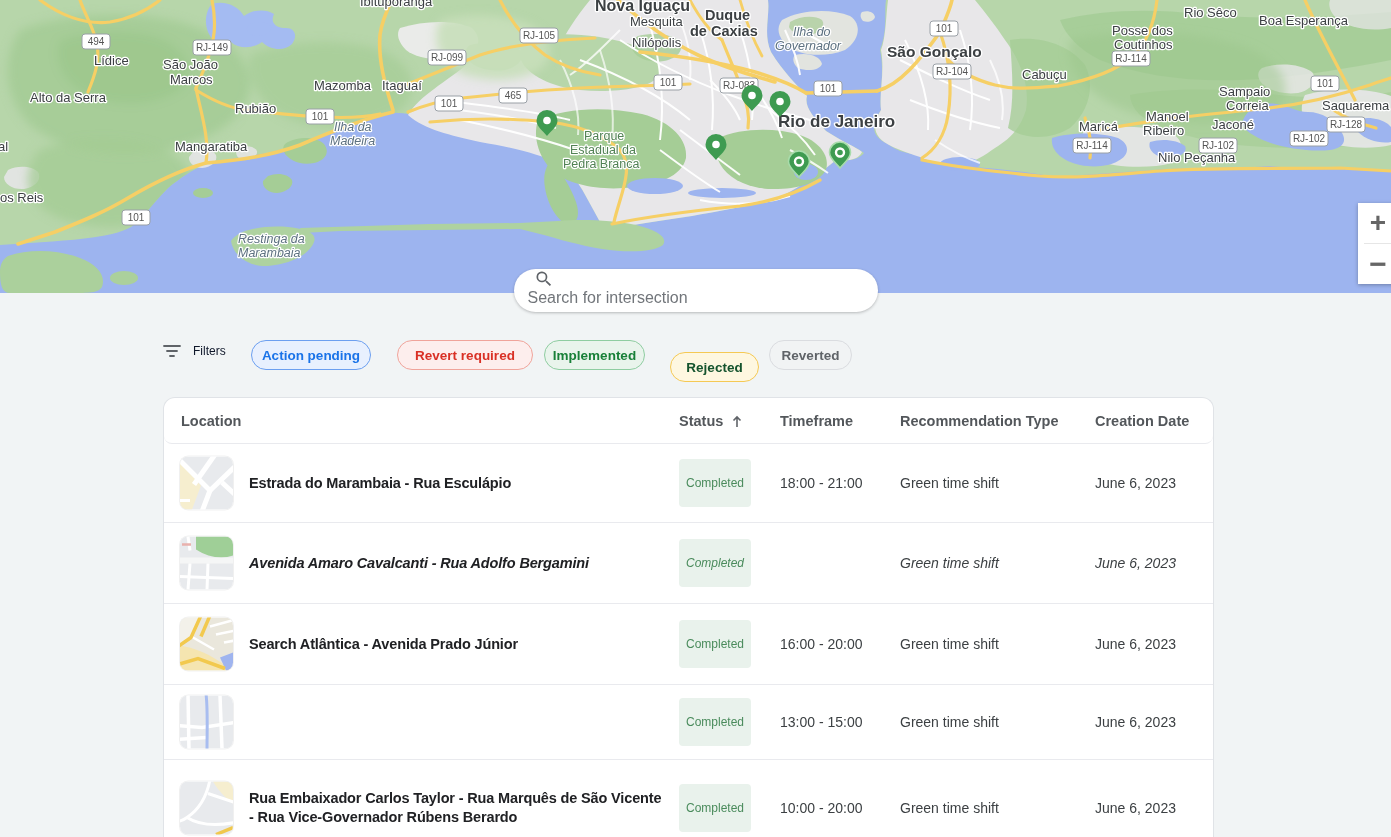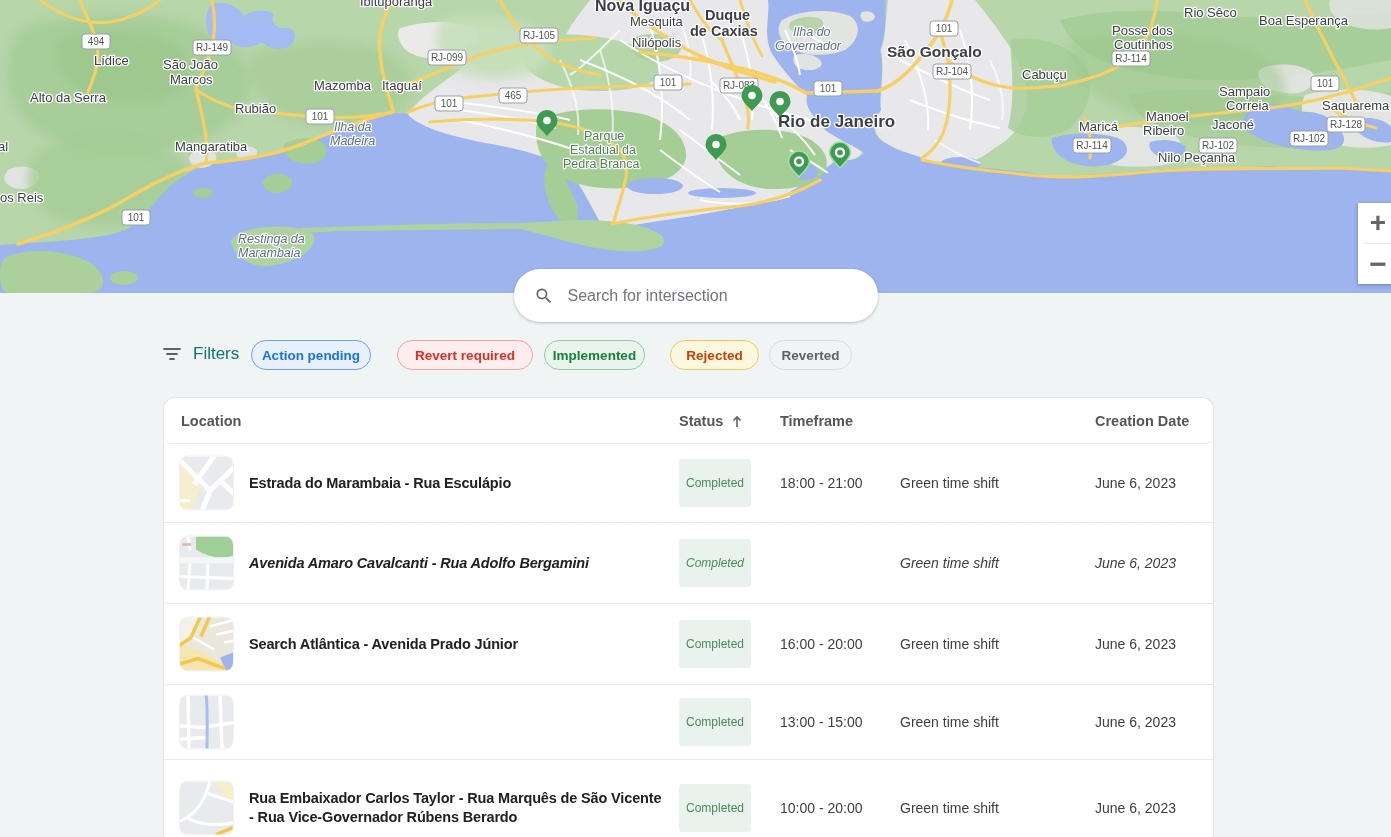--- a/index.html
+++ b/index.html
@@ -2,31 +2,31 @@
 <html><head>
 <meta charset="utf-8">
 <style>
 * { margin:0; padding:0; box-sizing:border-box; }
 html,body { width:1391px; height:837px; overflow:hidden; font-family:"Liberation Sans", sans-serif; background:#f1f4f5; }
 #map { position:relative; width:1391px; height:293px; }
 #map svg.base { position:absolute; left:0; top:0; }
 .zoomctl { position:absolute; right:-7px; top:203px; width:40px; height:81px; background:#fff; box-shadow:0 1px 4px rgba(0,0,0,.3); }
 .zoomctl .btn { height:40px; display:flex; align-items:center; justify-content:center; color:#666; font-size:28px; font-weight:bold; }
 .zoomctl .sep { height:1px; background:#e6e6e6; margin:0 6px; }
-.search { position:absolute; left:50%; top:269px; transform:translateX(-50%); width:364px; height:53px; background:#fff; border-radius:26px; box-shadow:0 1px 3px rgba(32,33,36,.28); display:flex; align-items:center; z-index:20; }
+.search { position:absolute; left:50%; top:269px; transform:translateX(-50%); width:364px; height:43px; background:#fff; border-radius:26px; box-shadow:0 1px 3px rgba(32,33,36,.28); display:flex; z-index:20;flex-direction:column; }
 .search svg { margin-left:20px; }
 .search .ph { margin-left:14px; font-size:16px; color:#71757a; }
 #content { position:relative; width:1391px; height:544px; background:#f1f4f5; }
 .filters { position:absolute; left:163px; top:340px; display:flex; align-items:center; }
-.filters .flabel { font-size:17px; color:#0f766e; margin-left:12px; }
+.filters .flabel { font-size:12px; color:#0f172a; margin-left:12px; }
 .chip { position:absolute; top:0; height:30px; border-radius:16px; display:flex; align-items:center; justify-content:center; font-size:13.5px; font-weight:bold; }
 .chip.blue   { color:#1a73e8; background:#e8f0fe; border:1px solid #6c9ff0; }
 .chip.red    { color:#d93025; background:#fdeeed; border:1px solid #f0a49b; }
 .chip.green  { color:#188038; background:#e9f4ec; border:1px solid #8fcda1; }
-.chip.yellow { color:#c2410c; background:#fef7e0; border:1px solid #f5c954; }
+.chip.yellow { color:#14532d; background:#fef7e0; border:1px solid #f5c954;margin-top:12px; }
 .chip.gray   { color:#5f6368; background:#f1f3f4; border:1px solid #dadce0; }
 .card { position:absolute; left:163px; top:397px; width:1051px; height:560px; background:#fff; border:1px solid #e0e3e7; border-radius:12px 12px 0 0; border-bottom:none; }
 .thead { position:relative; height:46px; border-bottom:1px solid #e9eaee;border-radius:8px; }
 .th { position:absolute; top:0; height:46px; display:flex; align-items:center; font-size:14.5px; font-weight:bold; color:#53575b; }
 .row { position:relative; border-bottom:1px solid #e9eaee; }
 .cell { position:absolute; top:0; height:100%; display:flex; align-items:center; font-size:14px; color:#3c4043; }
 .thumb { position:absolute; left:16px; top:50%; transform:translateY(-50%); width:53px; height:53px; border-radius:8px; overflow:hidden; box-shadow:0 0 0 1px rgba(0,0,0,.06); }
 .locname { position:absolute; left:85px; top:0; height:100%; width:420px; display:flex; align-items:center; font-size:14.5px; font-weight:bold; color:#202124; line-height:1.3; letter-spacing:-0.15px; }
 .st { display:inline-block; background:#e9f2ec; color:#4a8b5c; font-size:12px; padding:17px 7px; border-radius:4px; }
 </style>
@@ -325,20 +325,21 @@
   <span class="chip yellow" style="left:670px; width:89px;">Rejected</span>
   <span class="chip gray" style="left:769px; width:83px;">Reverted</span>
 </div>
 <div class="card" style="top:104px;">
   <div class="thead">
     <div class="th" style="left:17px;">Location</div>
     <div class="th" style="left:515px;">Status&nbsp;&nbsp;<svg width="12" height="13" viewBox="0 0 12 13">
             <path d="M6 12 L6 2 M2.5 5.5 L6 2 L9.5 5.5" stroke="#5f6368" stroke-width="1.6" fill="none"></path>
           </svg></div>
     <div class="th" style="left:616px;">Timeframe</div>
+    <div class="th" style="left:736px;">Recommendation Type</div>
     <div class="th" style="left:931px;">Creation Date</div>
   </div>
   <div class="row" style="height:79px;">
     <div class="thumb"><svg width="53" height="53" viewBox="0 0 53 53">
             <rect width="53" height="53" fill="#e8eaed"></rect>
             <path d="M0,6 L21,29 L12,53 L0,53 Z" fill="#f6eecf"></path>
             <g stroke="#fff" stroke-width="5" fill="none">
               <path d="M-2,2 L30,34 L22,55"></path>
               <path d="M35,-2 L14,28"></path>
               <path d="M30,34 L55,10"></path>

